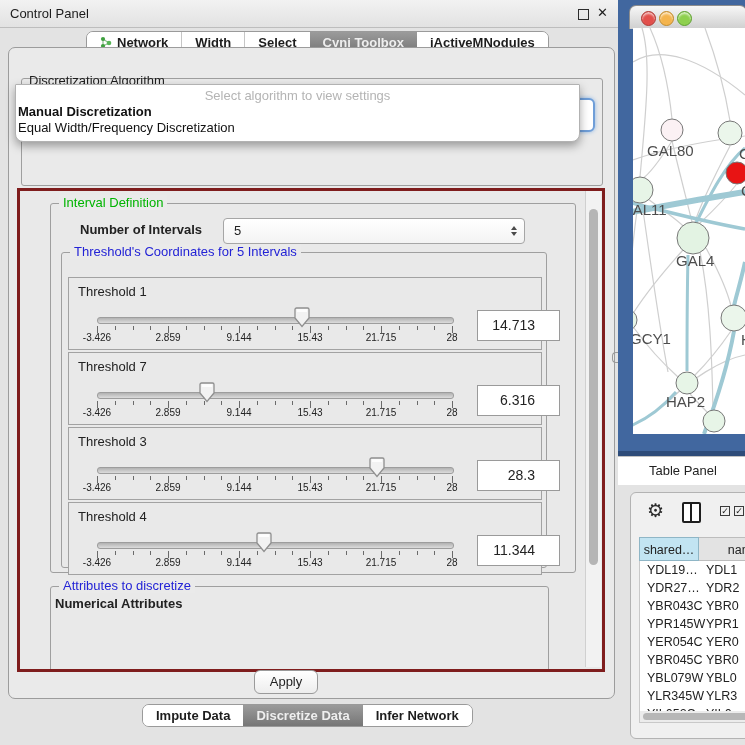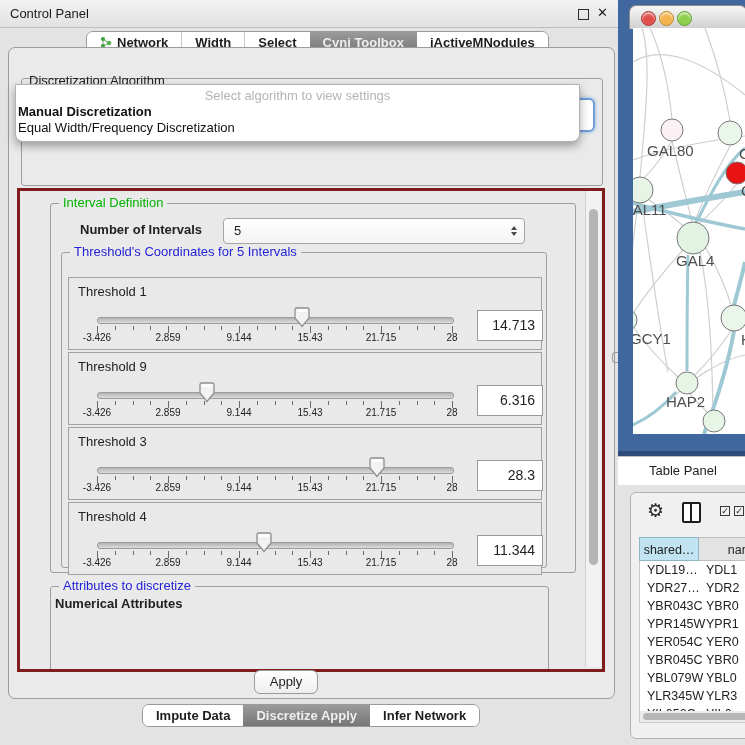--- a/index.html
+++ b/index.html
@@ -48,21 +48,21 @@
   #vscroll .thumb-v{position:absolute;left:3px;top:18px;width:9px;height:356px;background:#b5b5b5;border-radius:5px}
   
   .thr-item{position:absolute;left:6px;width:472px;height:71px;border:1px solid #a2a2a2;background:#e9e9e9}
   .thr-label{position:absolute;left:9px;top:6px;font-weight:normal;font-size:13px}
   .track{position:absolute;left:28px;top:39px;width:355px;height:5px;border:1px solid #9d9d9d;border-radius:3px;
          background:linear-gradient(#b2b2b2,#dcdcdc)}
   .tickrow{position:absolute;left:28px;top:48px;width:355px;height:8px}
   .tick{position:absolute;width:1px;background:#6a6a6a;top:0}
   .ticklbl{position:absolute;top:54px;font-size:10px;font-weight:normal;color:#222;transform:translateX(-50%);white-space:nowrap}
   .vfield{position:absolute;left:408px;top:32px;width:57px;height:29px;background:#fff;border:1px solid #9a9a9a;
-          font-size:14px;line-height:29px;text-align:right;padding-right:7px;box-sizing:content-box}
+          font-size:14px;line-height:29px;text-align:right;padding-right:24px;box-sizing:content-box}
   .thumb-svg{position:absolute;top:29px}
   
   #attr-header{position:absolute;left:4px;top:9px;font-weight:bold;font-size:13px}
   #attr-list{position:absolute;left:4px;top:33px;width:478px;height:52px;background:#fff;border:1px solid #c0c0c0}
   .attr-item{font-size:13px;line-height:17.5px;padding-left:12px;white-space:nowrap}
   #attr-scroll{position:absolute;right:3px;top:2px;width:10px;height:42px;background:#b5b5b5;border-radius:5px}
   
   #apply-btn{left:245px;top:622px;width:62px;height:22px;background:linear-gradient(#ffffff,#ededed);
              border:1px solid #9a9a9a;border-radius:6px;text-align:center;line-height:22px;font-size:13px}
   #bottom-tabs{left:142px;top:704px;height:21px;display:flex;border:1px solid #9a9a9a;border-radius:7px;
@@ -194,21 +194,21 @@
               <span class="ticklbl" style="left: 241px;">15.43</span>
               <span class="ticklbl" style="left: 312px;">21.715</span>
               <span class="ticklbl" style="left: 383px;">28</span>
               <svg width="16" height="21" class="thumb-svg" style="left: 224.905px;">
                 <path d="M2.5,1 H13.5 a1.5,1.5 0 0 1 1.5,1.5 V11 L8,19.5 L1,11 V2.5 A1.5,1.5 0 0 1 2.5,1 Z" fill="#f2f2f2" stroke="#8f8f8f" stroke-width="1.3"></path>
                 <path d="M3,2.2 H13 V5 H3 Z" fill="#fdfdfd"></path>
               </svg>
               <div class="vfield">14.713</div>
             </div>
             <div class="thr-item" style="top: 99px;">
-              <div class="thr-label">Threshold 9</div>
+              <div class="thr-label">Threshold 7</div>
               <div class="track"></div>
               <div class="tickrow">
                 <span class="tick" style="left: 0%; height: 7px;"></span>
                 <span class="tick" style="left: 5%; height: 4px;"></span>
                 <span class="tick" style="left: 10%; height: 4px;"></span>
                 <span class="tick" style="left: 15%; height: 4px;"></span>
                 <span class="tick" style="left: 20%; height: 7px;"></span>
                 <span class="tick" style="left: 25%; height: 4px;"></span>
                 <span class="tick" style="left: 30%; height: 4px;"></span>
                 <span class="tick" style="left: 35%; height: 4px;"></span>
@@ -329,21 +329,21 @@
   </div>
 
   <div class="abs" id="apply-btn">Apply</div>
 </div>
 
 <div class="abs" id="bottom-tabs">
     <div class="tab">
       <span>Impute Data</span>
     </div>
     <div class="tab sel">
-      <span>Discretize Apply</span>
+      <span>Discretize Data</span>
     </div>
     <div class="tab">
       <span>Infer Network</span>
     </div>
   </div>
 <div class="abs" id="divider-handle"></div>
 
 <div class="abs" id="net-frame">
   <div class="inner-shade"></div>
 </div>

